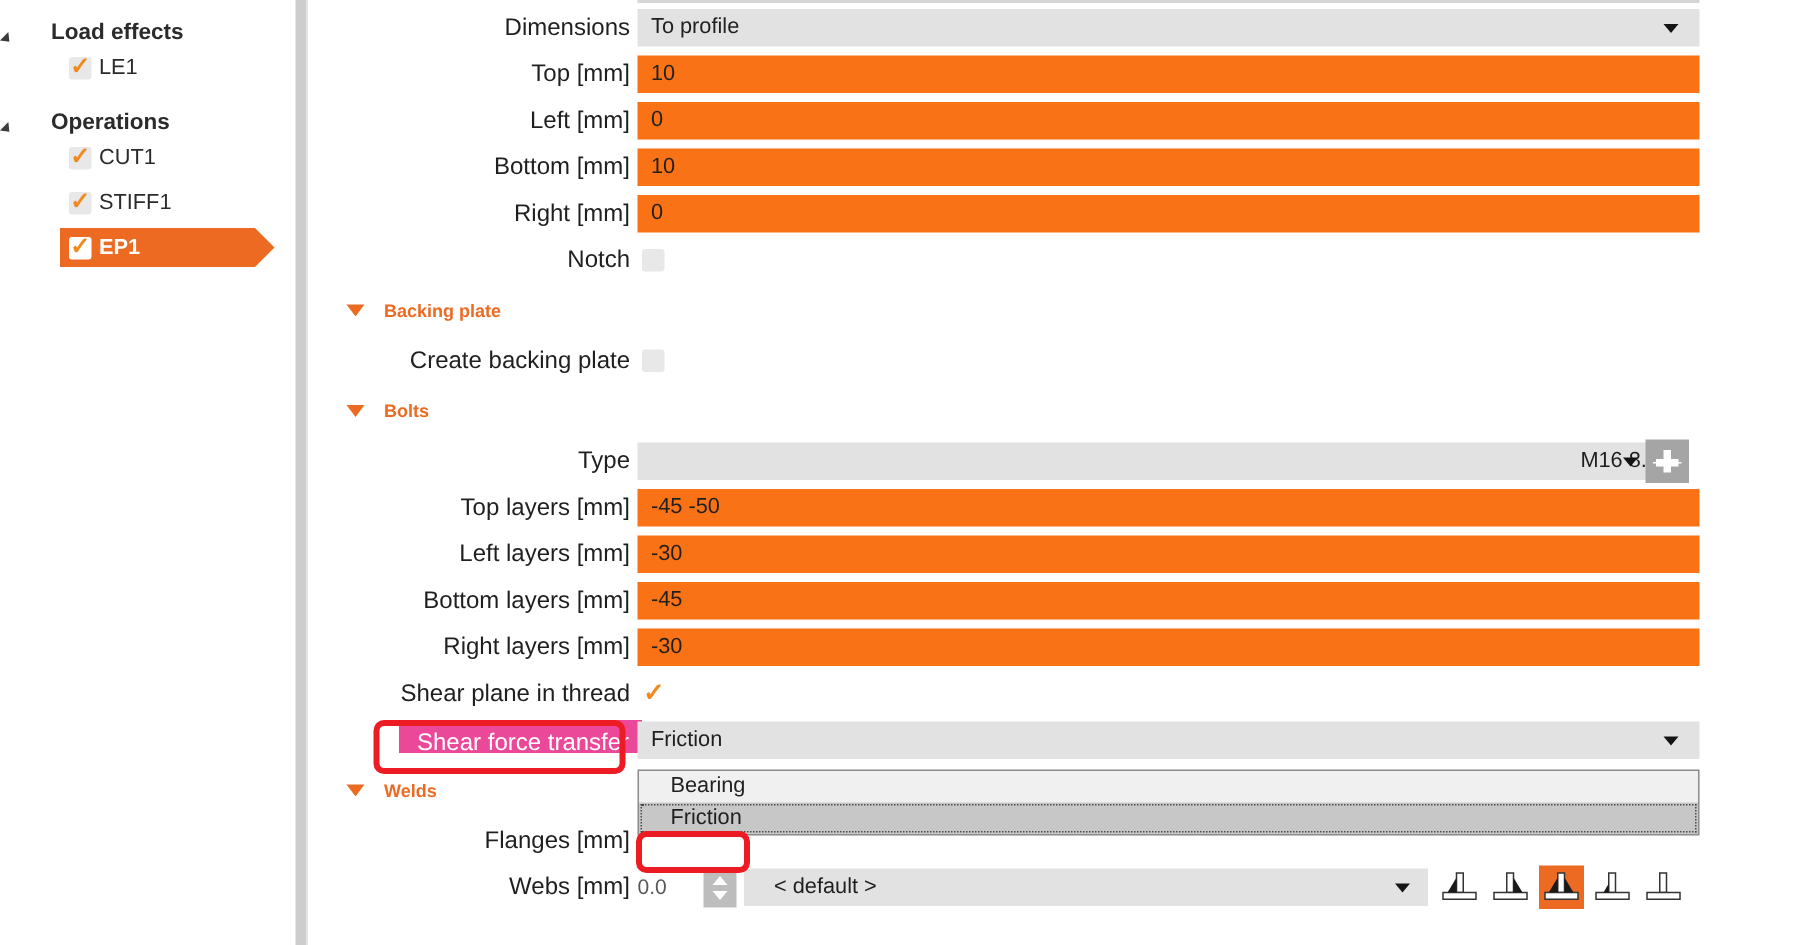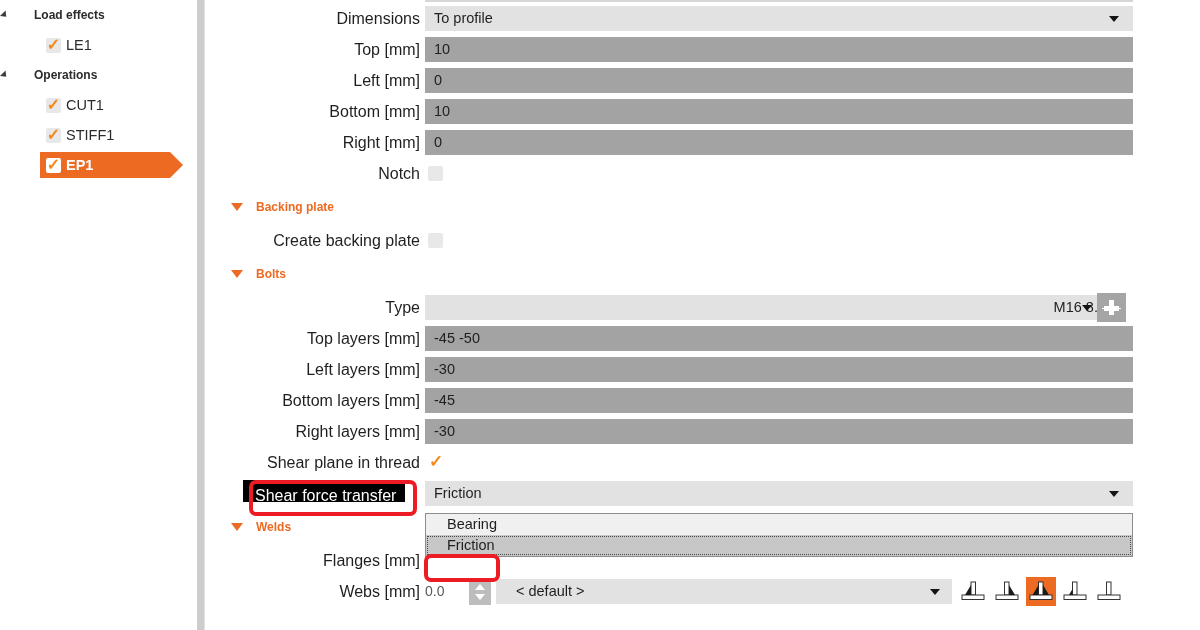--- a/index.html
+++ b/index.html
@@ -43,22 +43,23 @@
   }
   .tree-row {
     position: relative;
     height: 30px;
     display: flex;
     align-items: center;
   }
   .tree-group {
     padding-left: 34px;
     font-weight: bold;
-    font-size: 12px;
+    font-size: 15px;
     color: #2b2b2b;
+    align-items: flex-end;
   }
   .tree-expander {
     position: absolute;
     left: 38px;
     width: 0;
     height: 0;
     border-left: 5px solid #3c3c3c;
     border-top: 4.5px solid transparent;
     border-bottom: 4.5px solid transparent;
     transform: rotate(45deg);
@@ -144,21 +145,21 @@
     color: #1f1f1f;
     white-space: nowrap;
     box-sizing: border-box;
   }
   .fval {
     position: absolute;
     left: 219px;
     top: 3px;
     width: 708px;
     height: 25px;
-    background: #a3a3a3;
+    background: #f97316;
     line-height: 25px;
     padding-left: 9px;
     box-sizing: border-box;
     font-size: 14.5px;
     color: #1f1f1f;
     white-space: nowrap;
   }
   .fval.combo {
     background: #e2e2e2;
   }
@@ -239,29 +240,29 @@
   .plus-v {
     position: absolute;
     left: 12px;
     top: 7px;
     width: 5px;
     height: 15px;
     background: #ffffff;
   }
   
   .flabel.hl {
-    background: #000000;
+    background: #ec4899;
     color: #ffffff;
     text-align: left;
     padding-left: 12px;
     line-height: 31px;
     height: 22px;
     top: 2px;
     width: 162px;
-    left: 37px;
+    left: 60px;
   }
   
   .annot {
     position: absolute;
     border: 4px solid #ED1C24;
     border-radius: 7px;
     box-sizing: border-box;
     pointer-events: none;
     z-index: 40;
   }

